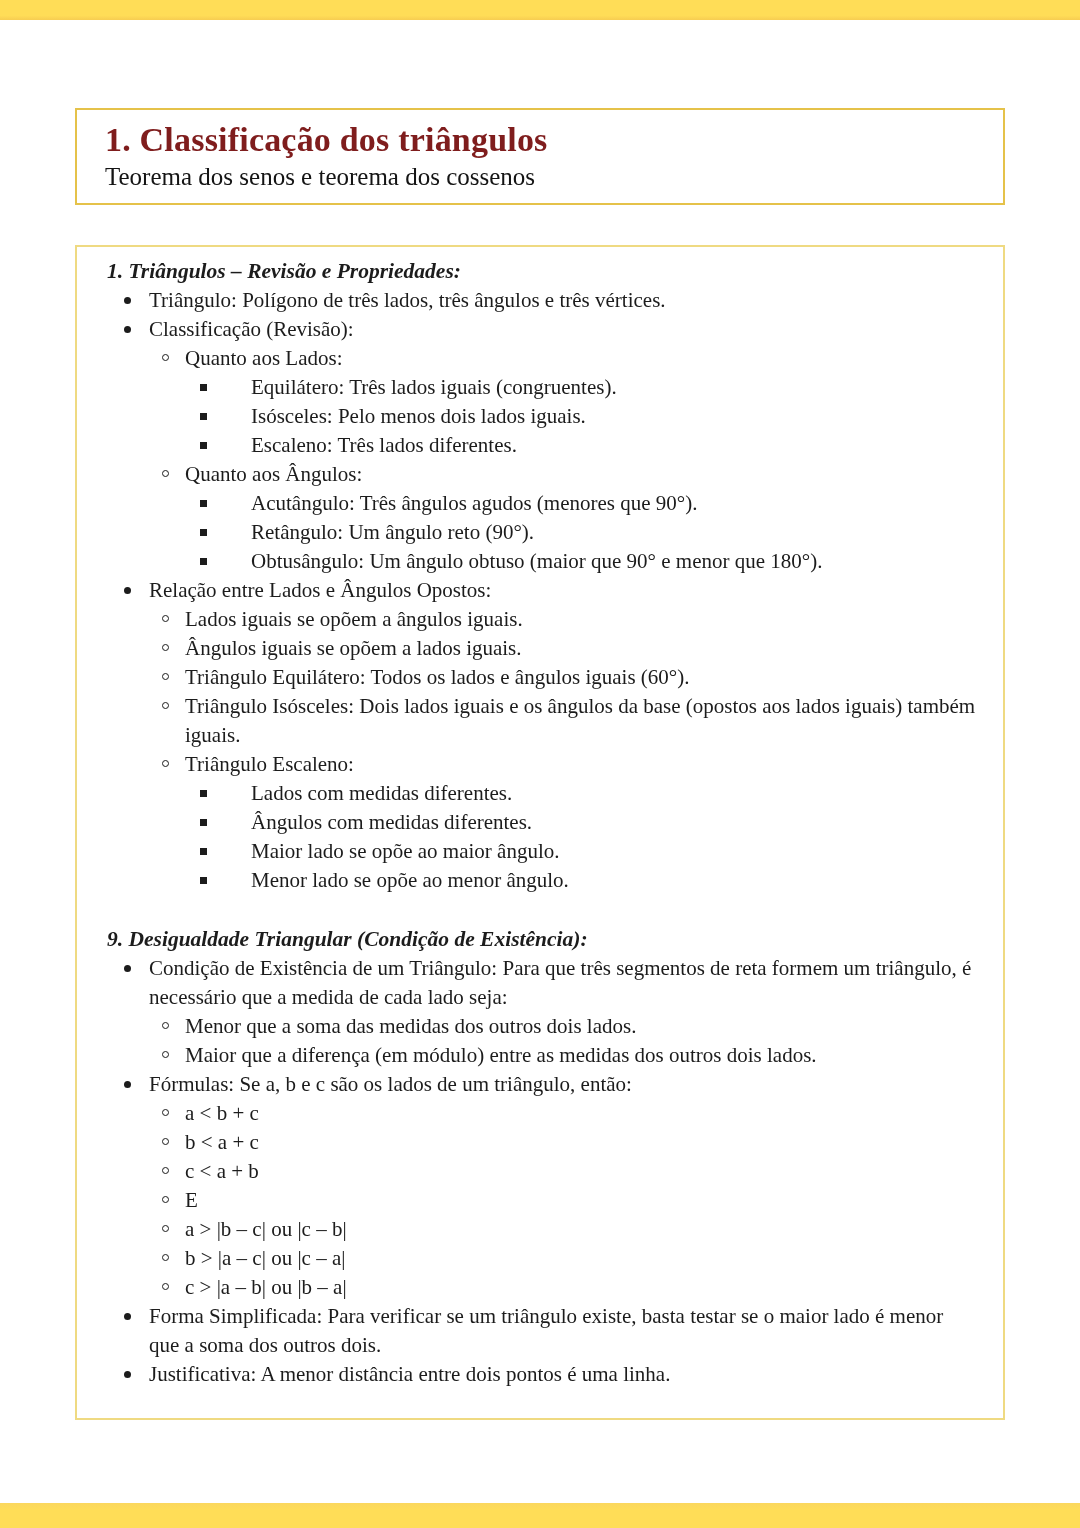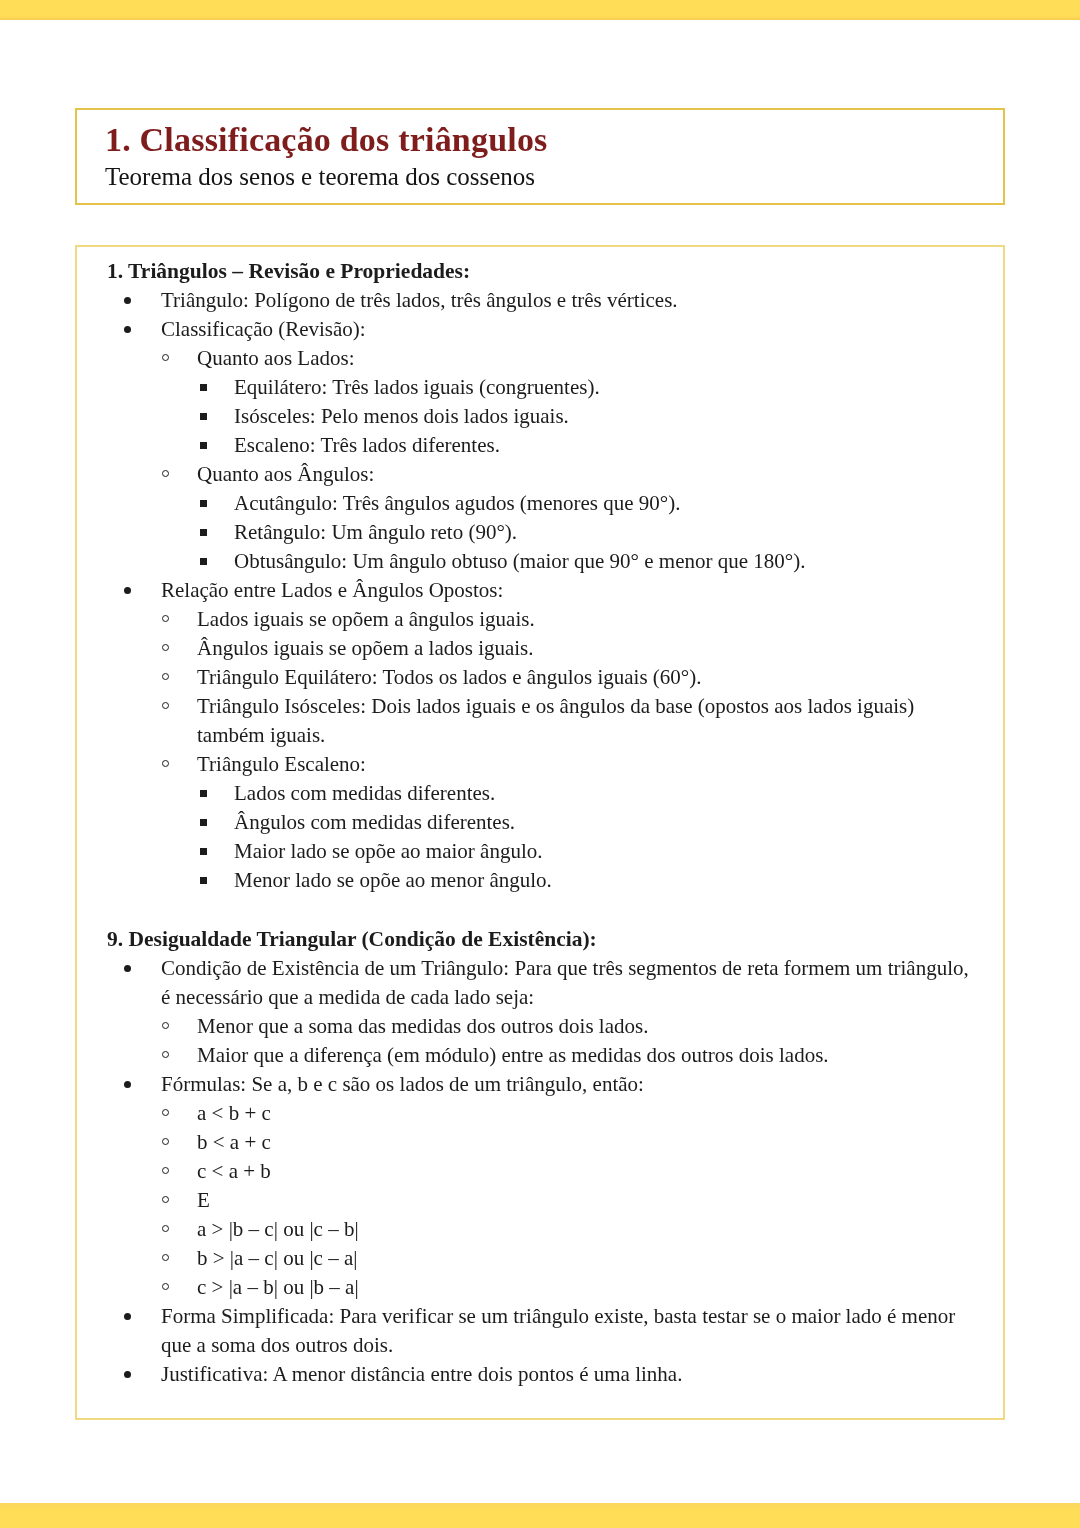--- a/index.html
+++ b/index.html
@@ -35,31 +35,31 @@
   .content-box {
     position:absolute; left:75px; top:245px; width:930px; height:1175px;
     border:2px solid #EFDA82;
     box-sizing:border-box;
     padding:10px 26px 0 30px;
     overflow:hidden;
   }
   .section { margin:0; }
   .section + .section { margin-top:30px; }
   .section-heading {
-    font-weight:bold; font-size:21.5px; line-height:29px;
+    font-weight:bold; font-size:21.5px; line-height:29px;font-style:italic;
   }
   .item {
     display:flex; align-items:flex-start;
     font-size:21px; line-height:29px;
   }
-  .item .txt { flex:1 1 auto;margin-left:12px; }
+  .item .txt { flex:1 1 auto; }
   .bullet-col { flex:0 0 auto; position:relative; height:29px; }
   .lvl1 { padding-left:17px; } .lvl1 .bullet-col { width:25px; }
   .lvl2 { padding-left:55px;justify-content:center; } .lvl2 .bullet-col { width:23px; }
-  .lvl3 { padding-left:93px; } .lvl3 .bullet-col { width:22px; }
+  .lvl3 { padding-left:93px;gap:29px; } .lvl3 .bullet-col { width:22px; }
   .bullet-col::before {
     content:""; display:block; box-sizing:border-box;
   }
   .b1::before {
     width:7px; height:7px; border-radius:50%;
     background:#1c1c1c; margin-top:11px;
   }
   .b2::before {
     width:7px; height:7px; border-radius:50%;
     border:1.6px solid #1c1c1c; background:transparent; margin-top:10px;

